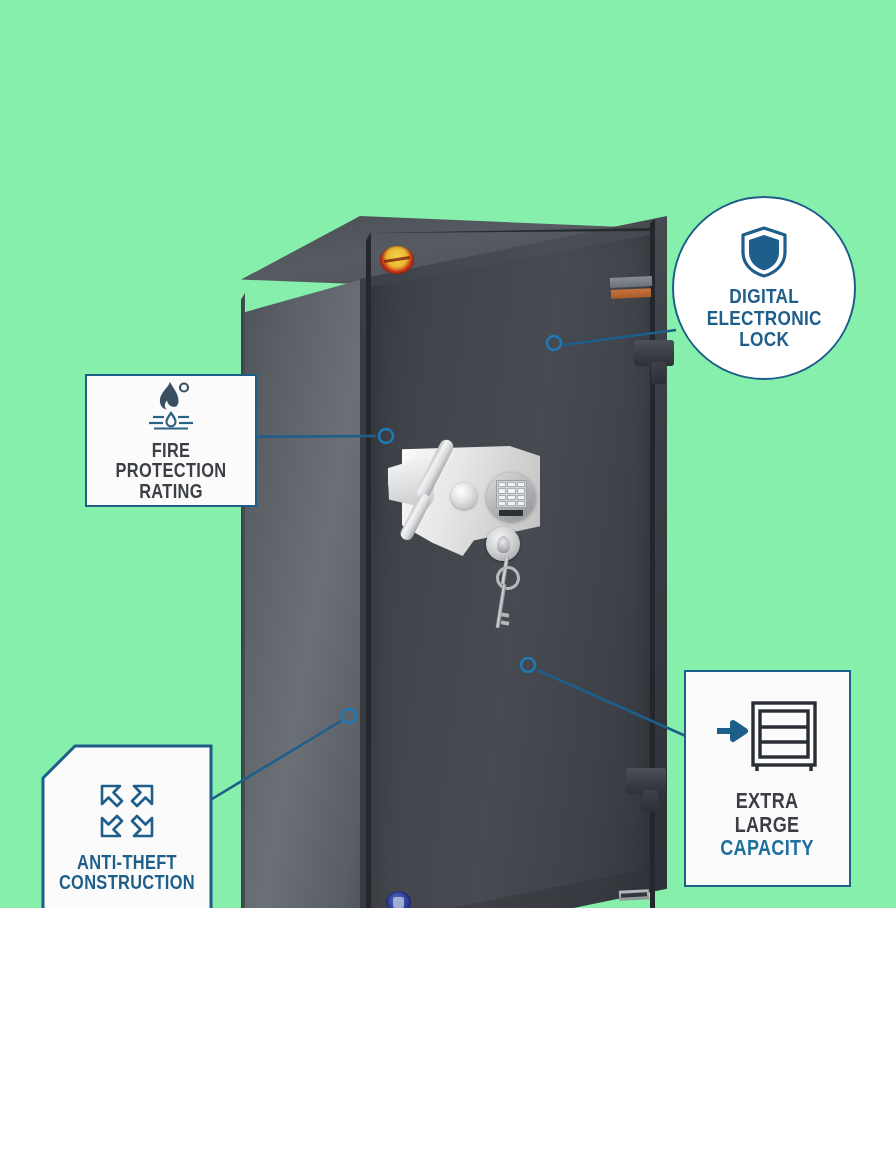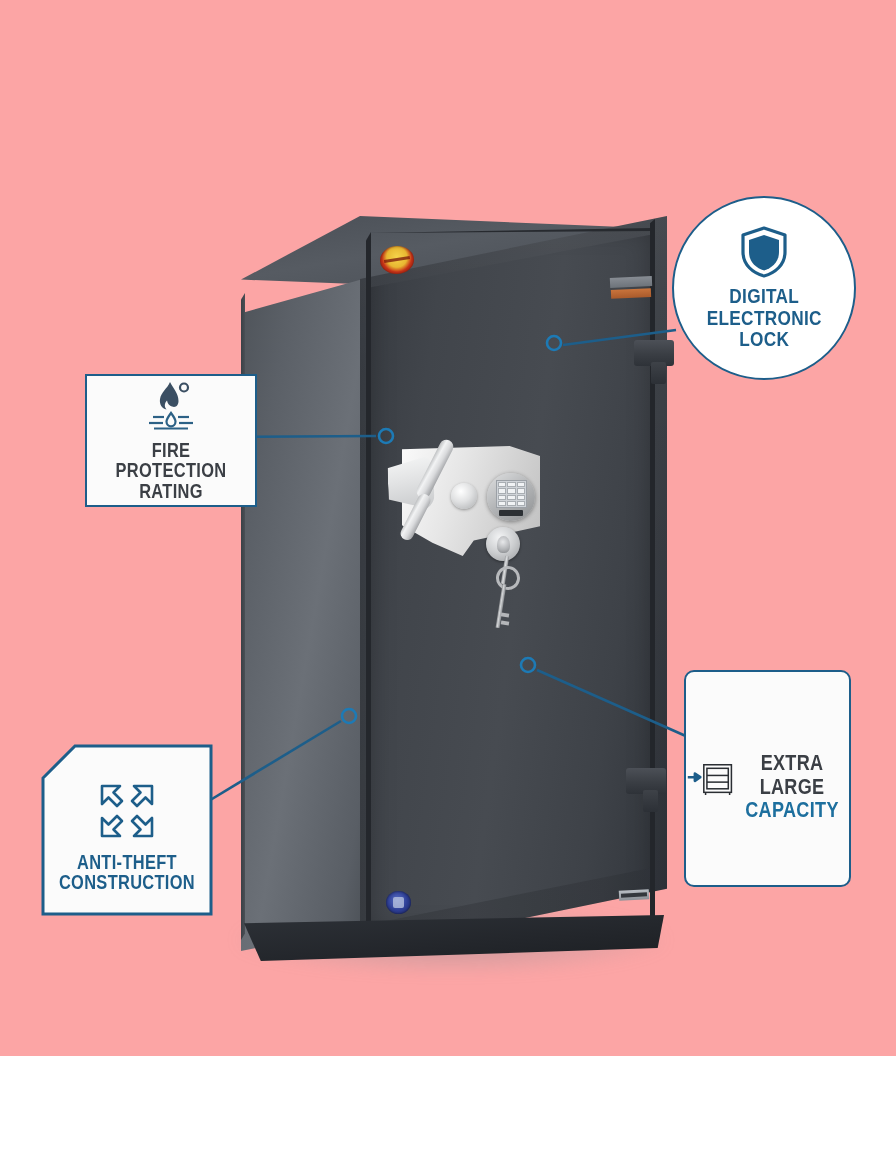--- a/index.html
+++ b/index.html
@@ -6,22 +6,22 @@
     margin: 0;
     padding: 0;
     background: #ffffff;
   }
   body {
     font-family: "Liberation Sans", sans-serif;
   }
   #stage {
     position: relative;
     width: 896px;
-    height: 1056px;
-    background: #fca5a5;
+    height: 908px;
+    background: #86efac;
     overflow: hidden;
   }
 
   
   #product-photo {
     position: absolute;
     left: 0; top: 0;
     width: 896px; height: 1152px;
   }
 
@@ -414,24 +414,23 @@
     font-size: 20px;
     margin-top: 12px;
   }
 
   
   #badge-capacity {
     left: 684px; top: 670px;
     width: 167px; height: 217px;
     border-width: 2.5px;
     display: flex;
-    flex-direction: row;
+    flex-direction: column;
     align-items: center;
     justify-content: center;
-    border-radius: 10px;
   }
   #badge-capacity .cap-line1,
   #badge-capacity .cap-line2 {
     color: #3b3f45;
     font-size: 22px;
     font-weight: bold;
     line-height: 1.08;
     transform: scaleX(0.82);
     letter-spacing: 0.4px;
   }

